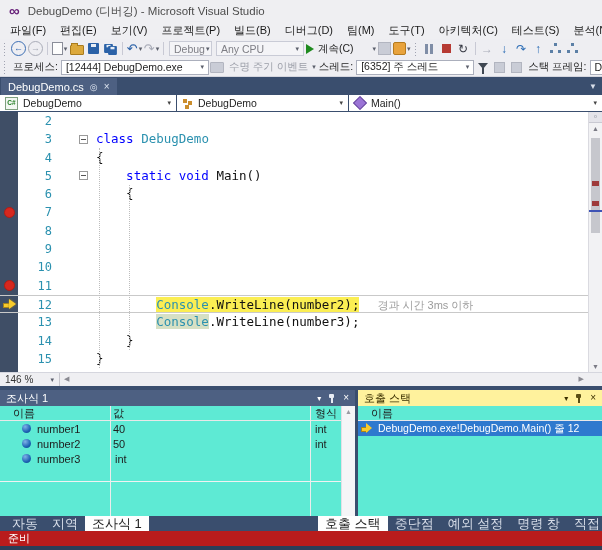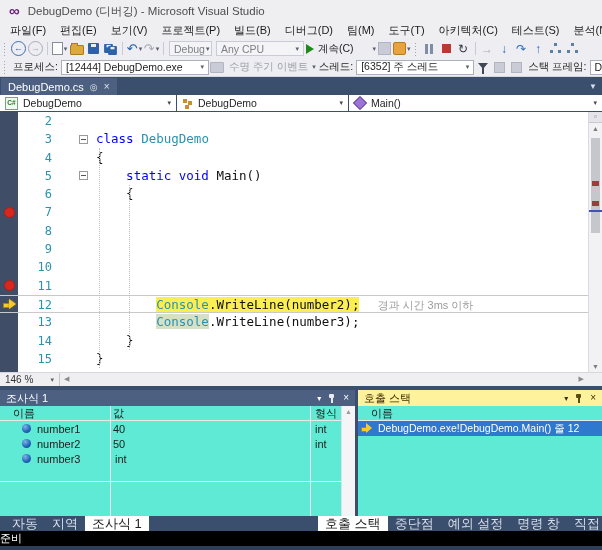--- a/index.html
+++ b/index.html
@@ -145,21 +145,21 @@
   .stkarrow{width:13px;height:9px;position:relative;flex:none;margin:0 4px 0 3px;}
   .stkarrow::before{content:"";position:absolute;left:0;top:3px;width:5px;height:3px;background:#F8CB2C;border:1px solid #A8841B;}
   .stkarrow::after{content:"";position:absolute;left:5px;top:-1px;width:0;height:0;border-top:5px solid transparent;border-bottom:5px solid transparent;border-left:6px solid #F8CB2C;}
   
   .paneltabs{position:absolute;top:516px;left:0;width:602px;height:15px;}
   .ptabs-left{position:absolute;left:5px;top:0;display:flex;}
   .ptabs-right{position:absolute;left:318px;top:0;display:flex;}
   .ptab{font-size:13px;color:#D8DEE9;padding:0 7px;line-height:15px;white-space:nowrap;}
   .ptab.active{background:#FEFEFE;color:#1E1E1E;}
   
-  .statusbar{position:absolute;top:531px;left:0;width:602px;height:15px;background:#000000;color:#FFFFFF;font-size:11px;display:flex;align-items:center;padding-left:0;box-sizing:border-box;}
+  .statusbar{position:absolute;top:531px;left:0;width:602px;height:15px;background:#b91c1c;color:#FFFFFF;font-size:11px;display:flex;align-items:center;padding-left:8px;box-sizing:border-box;}
   .bottomstrip{position:absolute;top:546px;left:0;width:602px;height:4px;background:#2C3E58;}
 </style>
 </head>
 <body>
 
 <div class="screen">
 
   <div class="titlebar">
     <span class="vslogo">∞</span>
     <span class="wtitle-text">DebugDemo (디버깅) - Microsoft Visual Studio</span>

